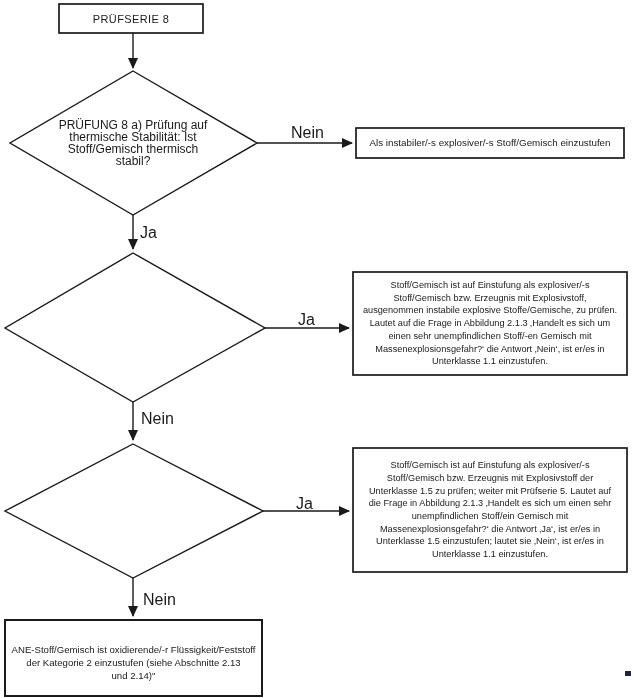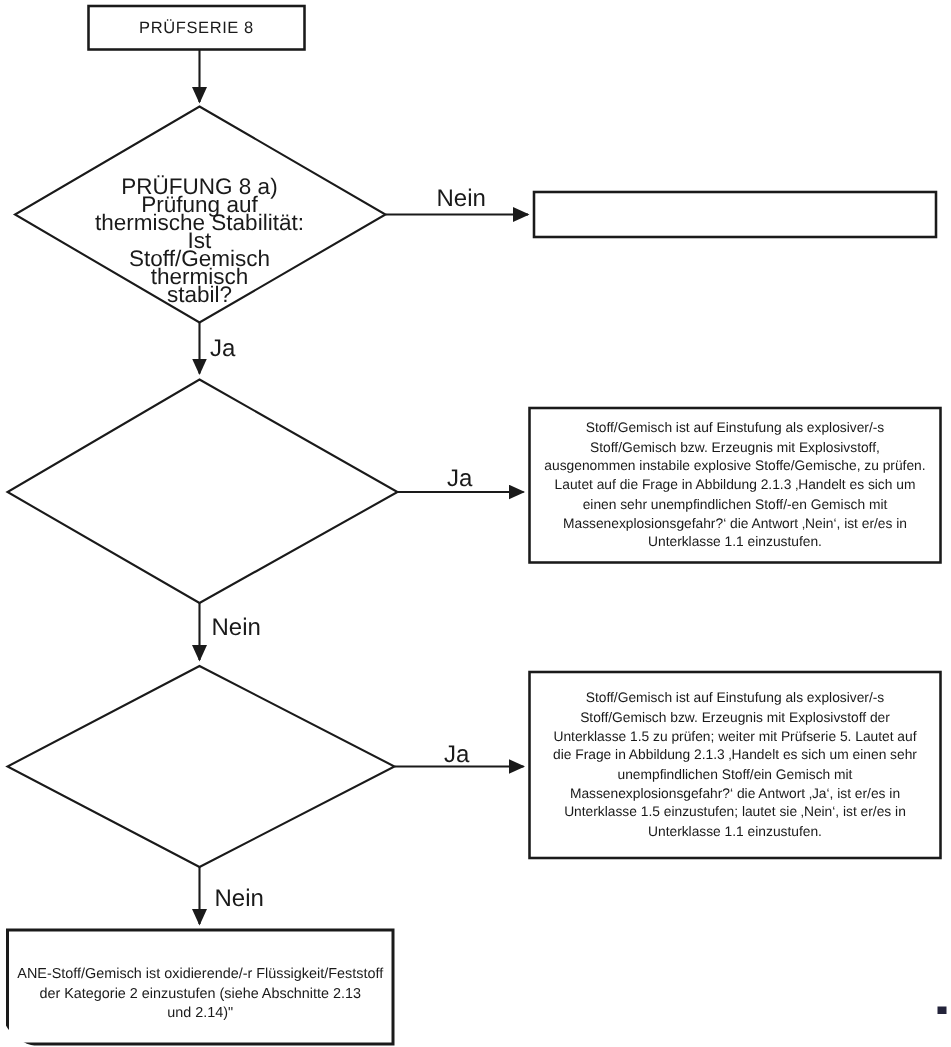--- a/index.html
+++ b/index.html
@@ -1,24 +1,23 @@
 <!DOCTYPE html>
 <html><head>
 <meta charset="utf-8">
 <title>Flowchart</title>
 <style>
   html,body{margin:0;padding:0;background:#ffffff;}
   #stage{
     position:relative;width:634px;height:698px;background:#ffffff;
     font-family:"Liberation Sans","DejaVu Sans",sans-serif;color:#1a1a1a;
     overflow:hidden;
-    border-radius:29px;
   }
   #shapes{position:absolute;left:0;top:0;width:634px;height:698px;}
-  .txt{position:absolute;text-align:center;white-space:pre-line;line-height:12px;font-size:15px;color:#1a1a1a;}
+  .txt{position:absolute;text-align:center;white-space:pre-line;line-height:12px;font-size:12px;color:#1a1a1a;}
   .boxtxt{display:flex;align-items:center;justify-content:center;line-height:12.7px;font-size:9.2px;}
   .edge-label{position:absolute;font-size:16px;color:#1a1a1a;white-space:nowrap;}
   .u{text-decoration:underline;}
   .title-txt{display:flex;align-items:center;justify-content:center;font-size:11px;letter-spacing:.4px;white-space:nowrap;}
   #artifact{position:absolute;left:625px;top:671px;width:6px;height:5px;background:#23233a;}
 </style>
 </head>
 <body>
 
 <div id="stage">
@@ -50,20 +49,21 @@
 
   <div class="txt title-txt" style="left:59px;top:4px;width:144px;height:29px;">PRÜFSERIE 8</div>
 
   <div class="txt" style="left:55px;top:119px;width:156px;">PRÜFUNG 8 a) Prüfung auf
 thermische Stabilität: Ist
 Stoff/Gemisch thermisch
 stabil?</div>
 
 
 
+  <div class="txt boxtxt" style="left:356px;top:128px;width:268px;height:30px;font-size:9.8px;">Als instabiler/-s explosiver/-s Stoff/Gemisch einzustufen</div>
 
   <div class="txt boxtxt" style="left:353px;top:272px;width:274px;height:103px;">Stoff/Gemisch ist auf Einstufung als explosiver/-s
 Stoff/Gemisch bzw. Erzeugnis mit Explosivstoff,
 ausgenommen instabile explosive Stoffe/Gemische, zu prüfen.
 Lautet auf die Frage in Abbildung 2.1.3 ‚Handelt es sich um
 einen sehr unempfindlichen Stoff/-en Gemisch mit
 Massenexplosionsgefahr?‘ die Antwort ‚Nein‘, ist er/es in
 Unterklasse 1.1 einzustufen.</div>
 
   <div class="txt boxtxt" style="left:353px;top:448px;width:274px;height:124px;">Stoff/Gemisch ist auf Einstufung als explosiver/-s

